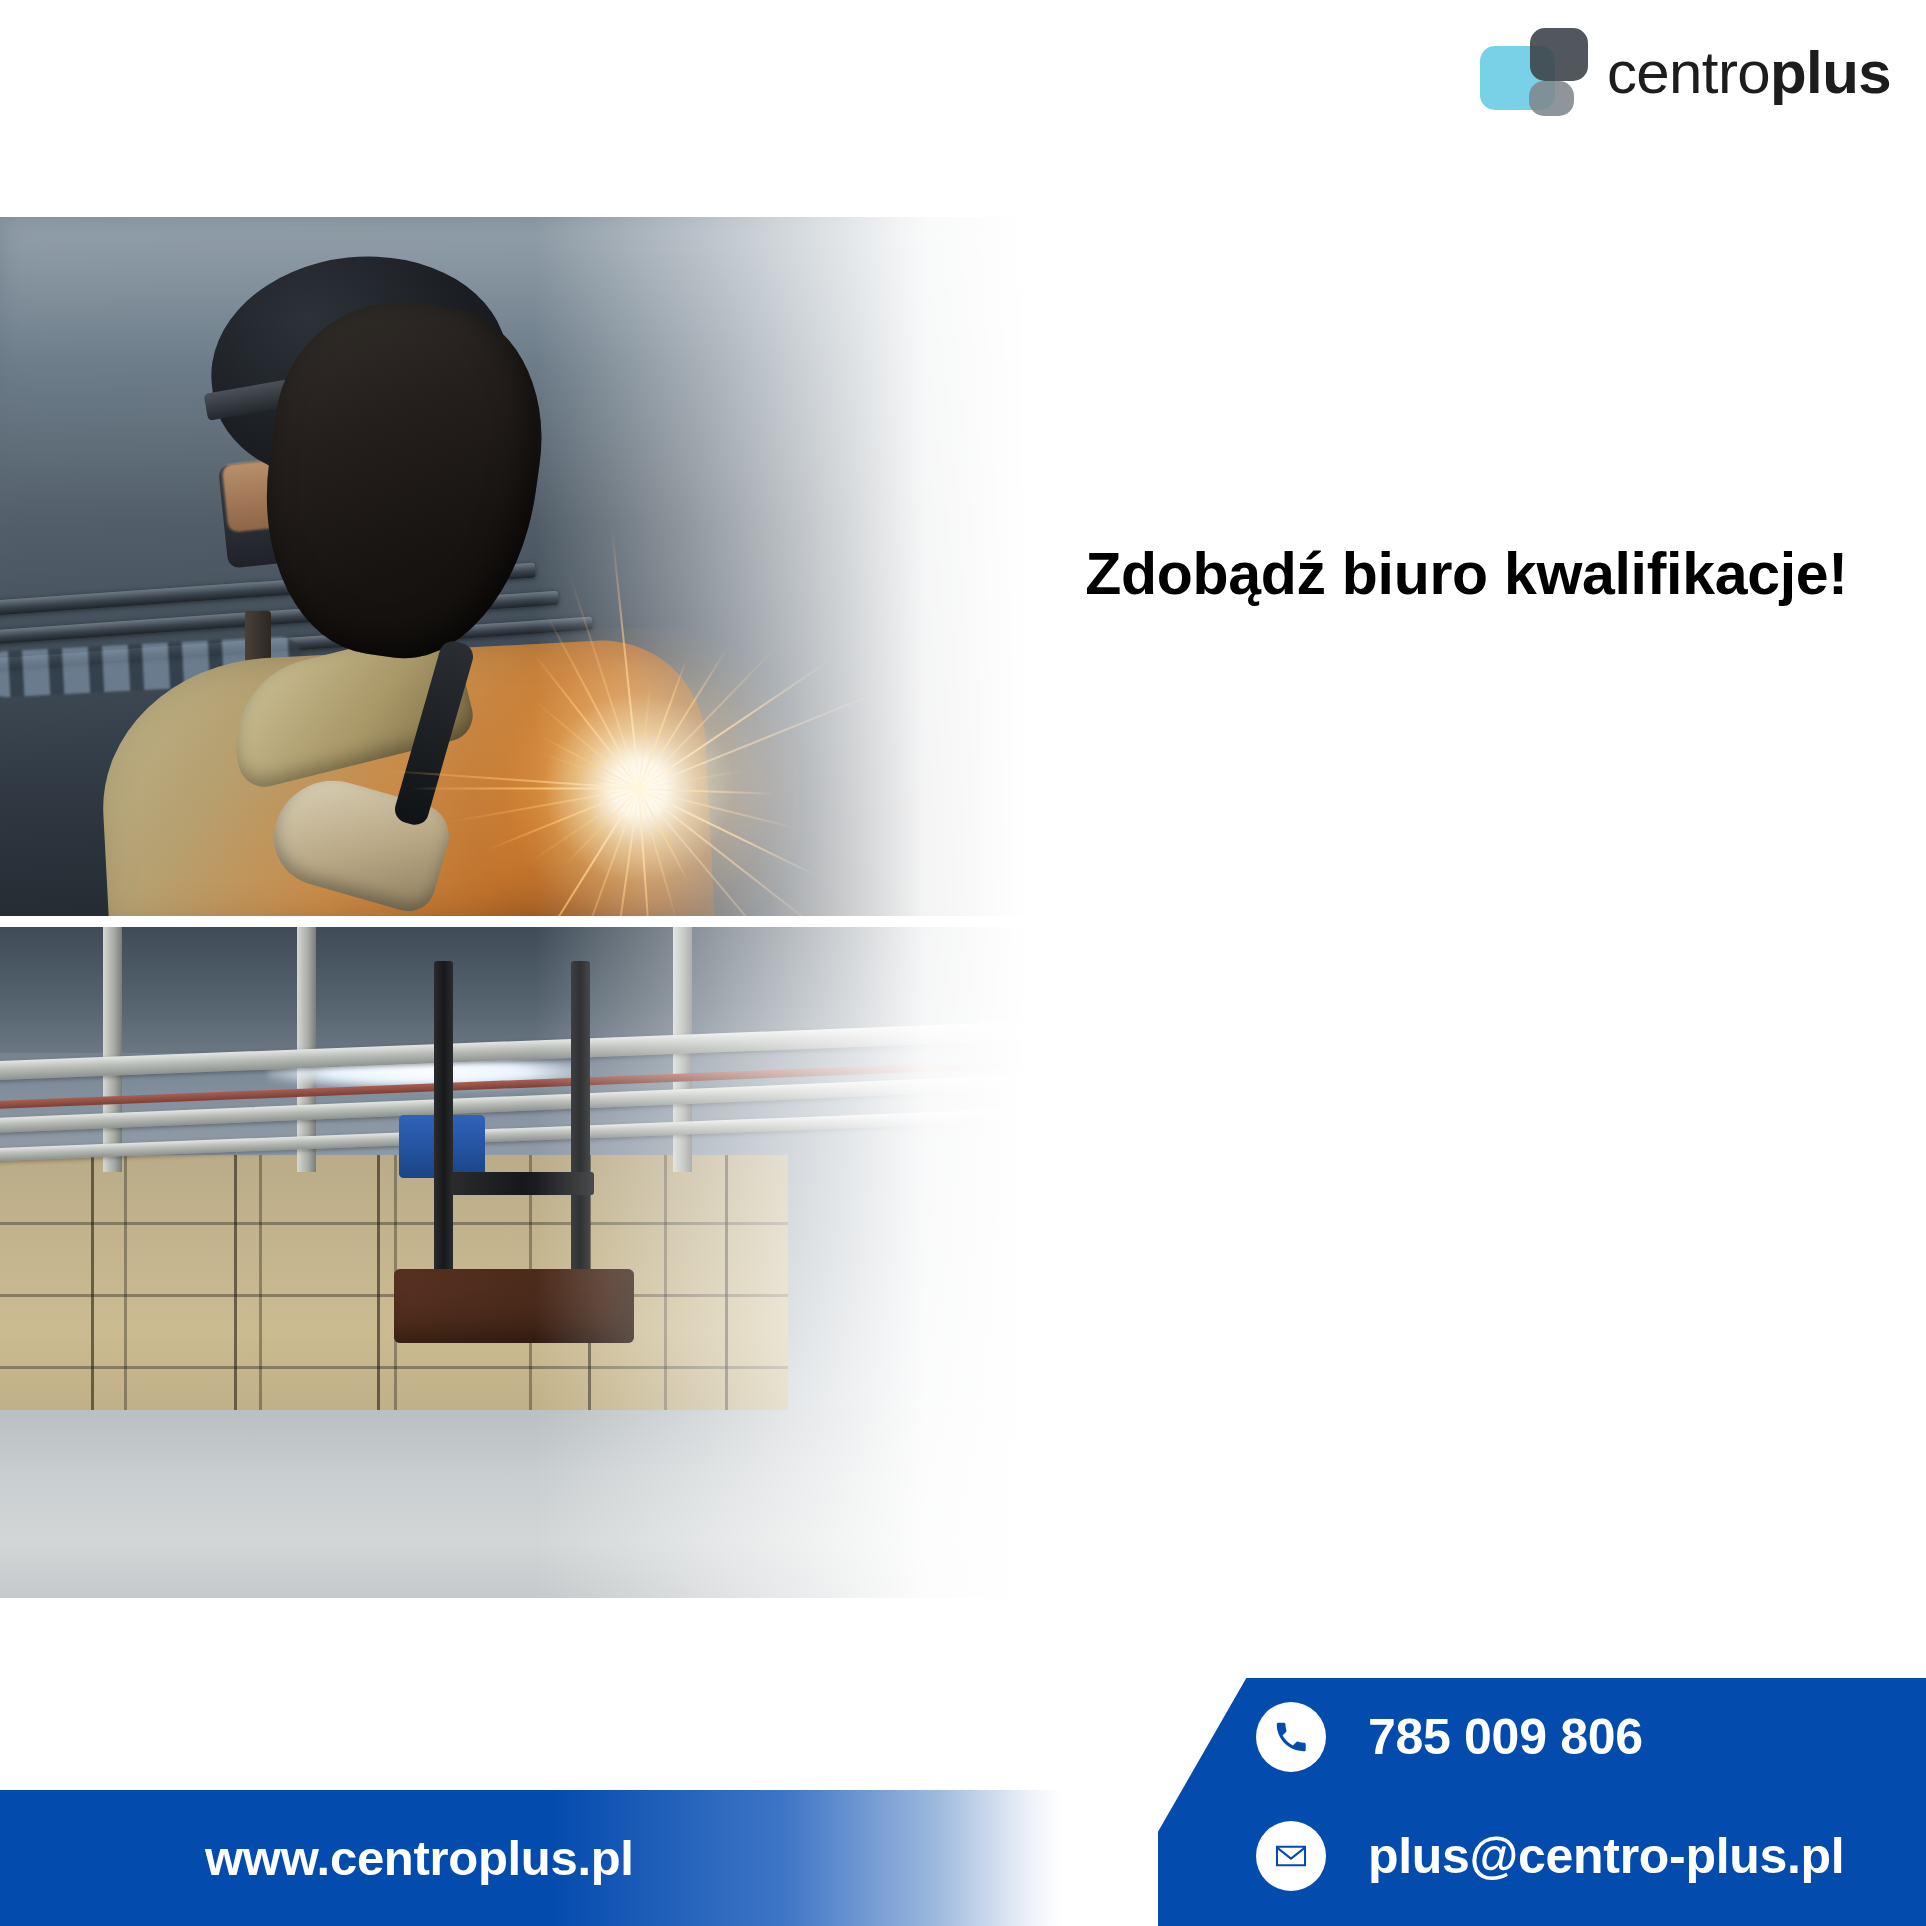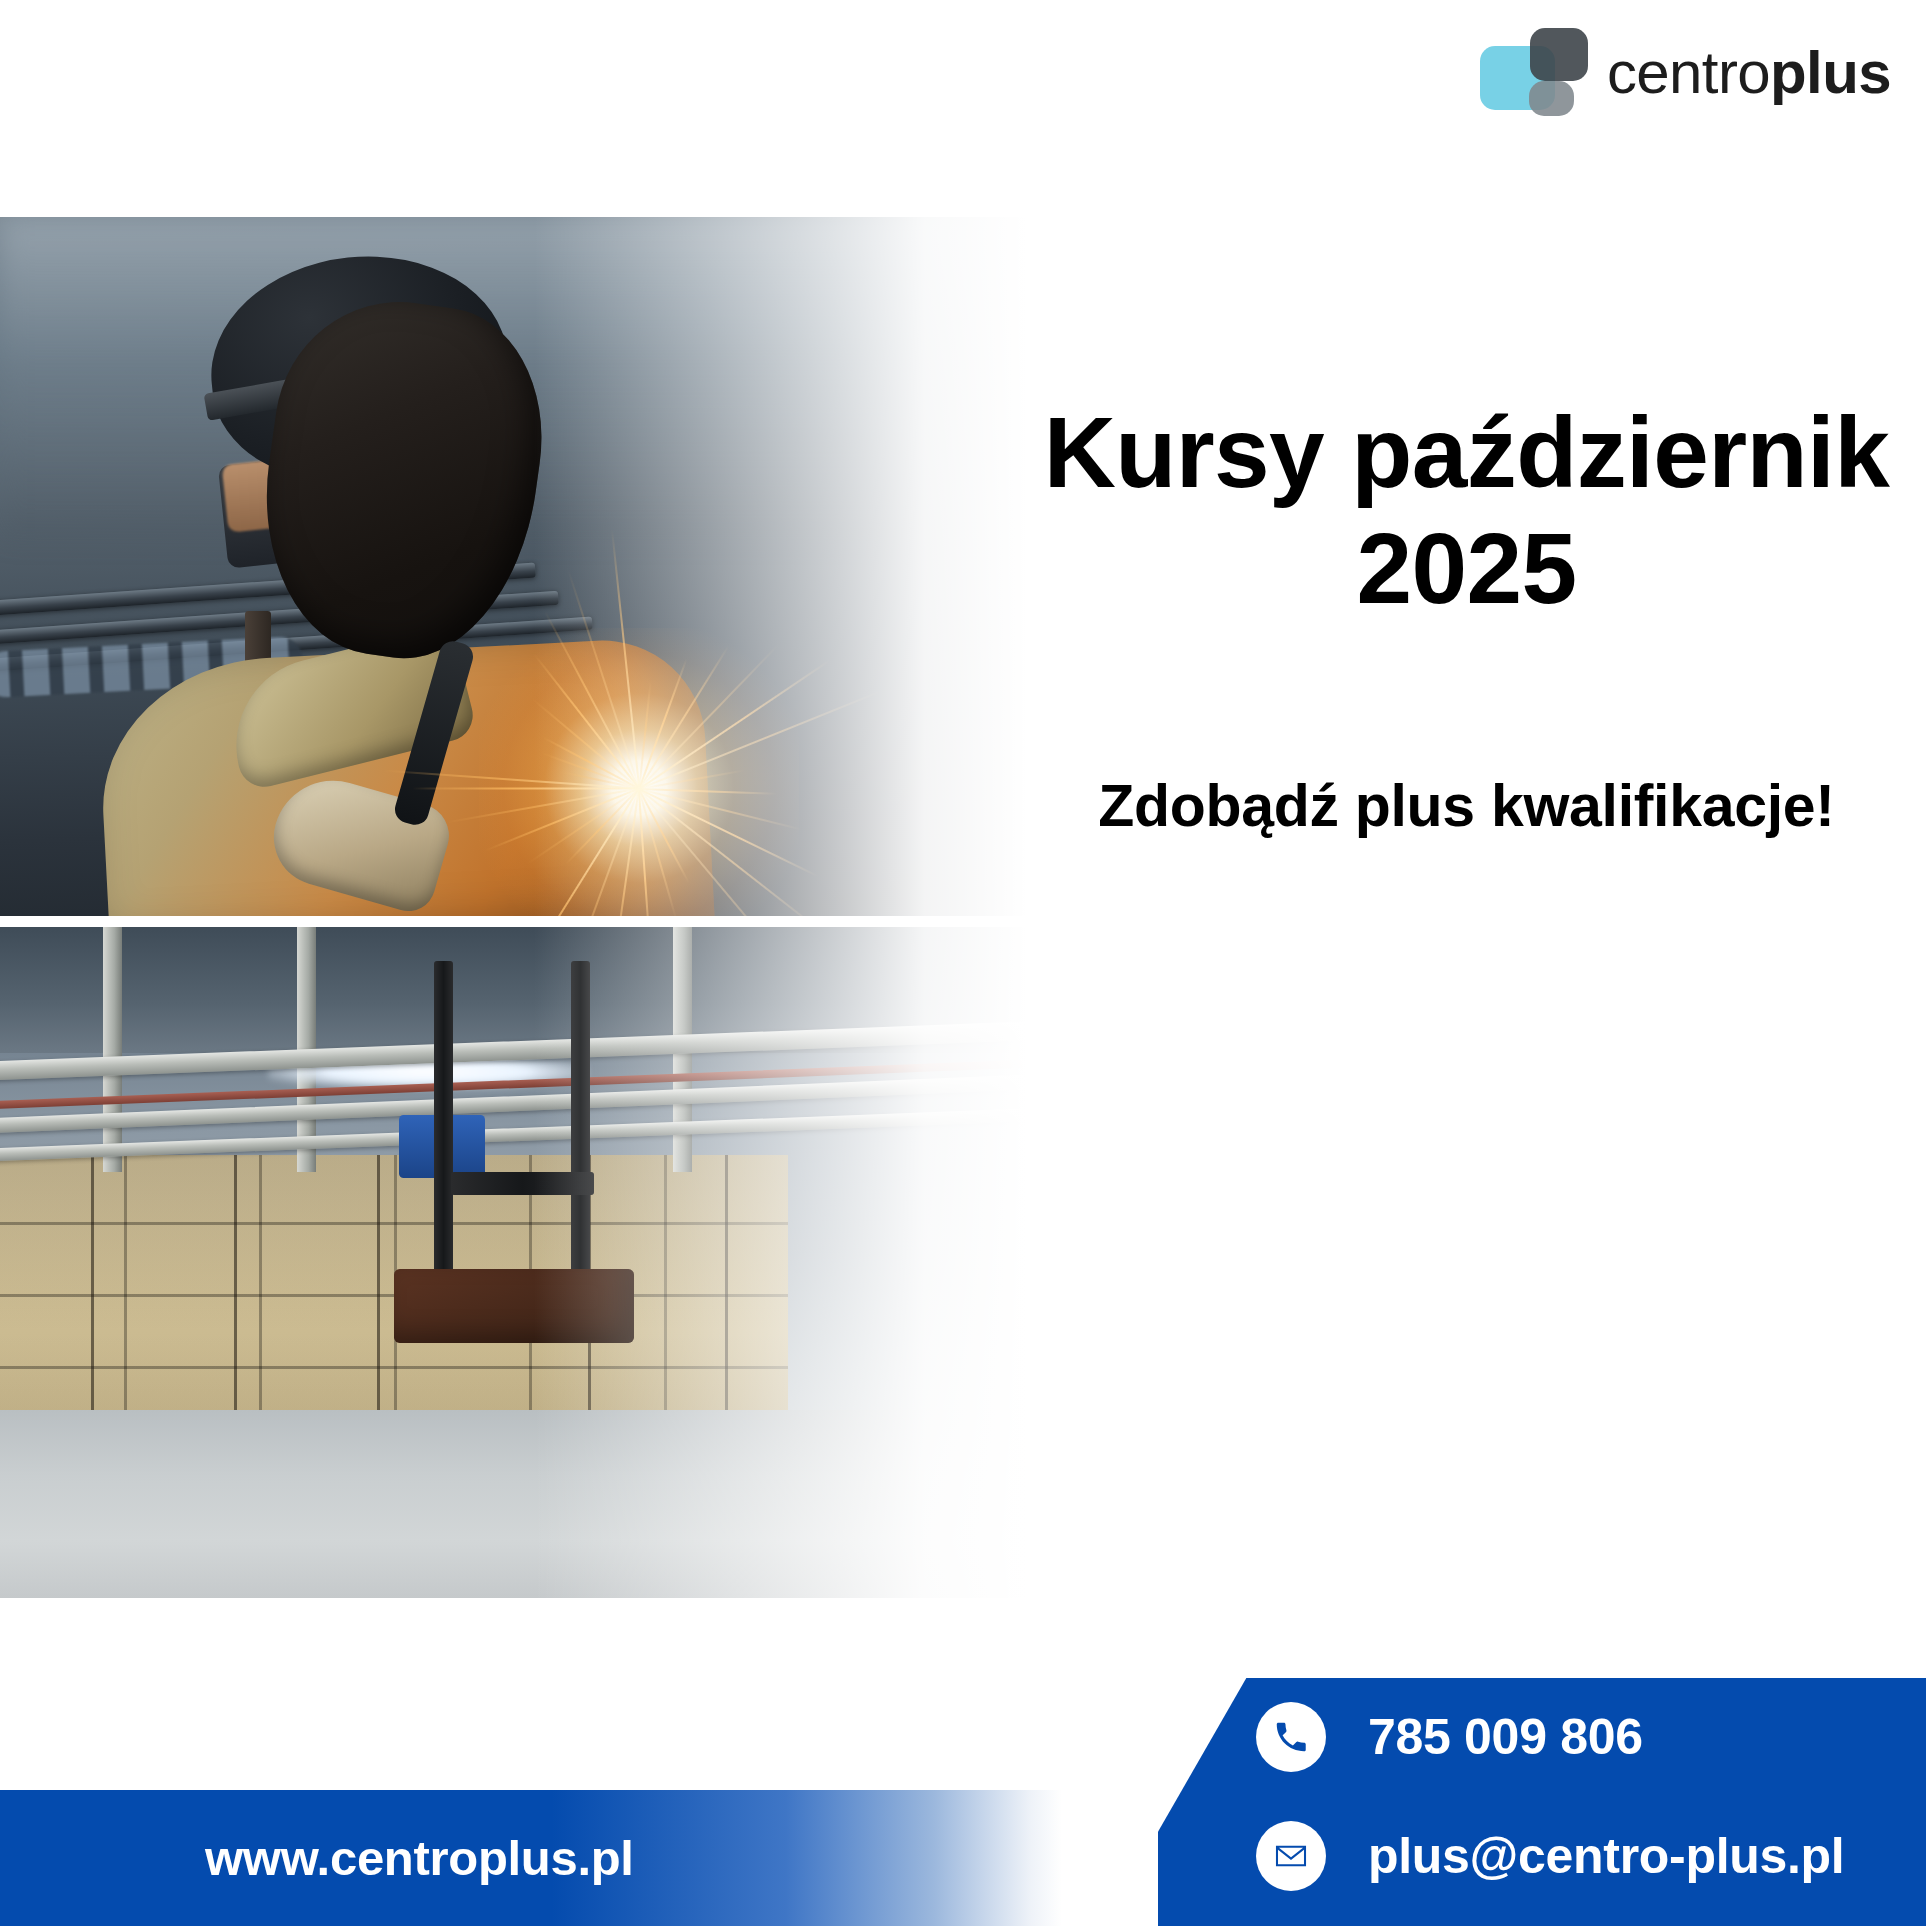--- a/index.html
+++ b/index.html
@@ -459,24 +459,23 @@
       
       
       
       
       
     </div>
   </div>
 
   <div class="content">
 
-    <h1 class="headline">Kursy październik 2025</h1>
-
-
-    <p class="tagline">Zdobądź plus kwalifikacje!</p>
+
+
+    <p class="tagline">Zdobądź biuro kwalifikacje!</p>
   </div>
 
   <div class="footer-bar">
     <span class="footer-url">www.centroplus.pl</span>
   </div>
 
   <div class="contact-panel">
 
     <div class="contact-row row-phone">
       <span class="ci">

